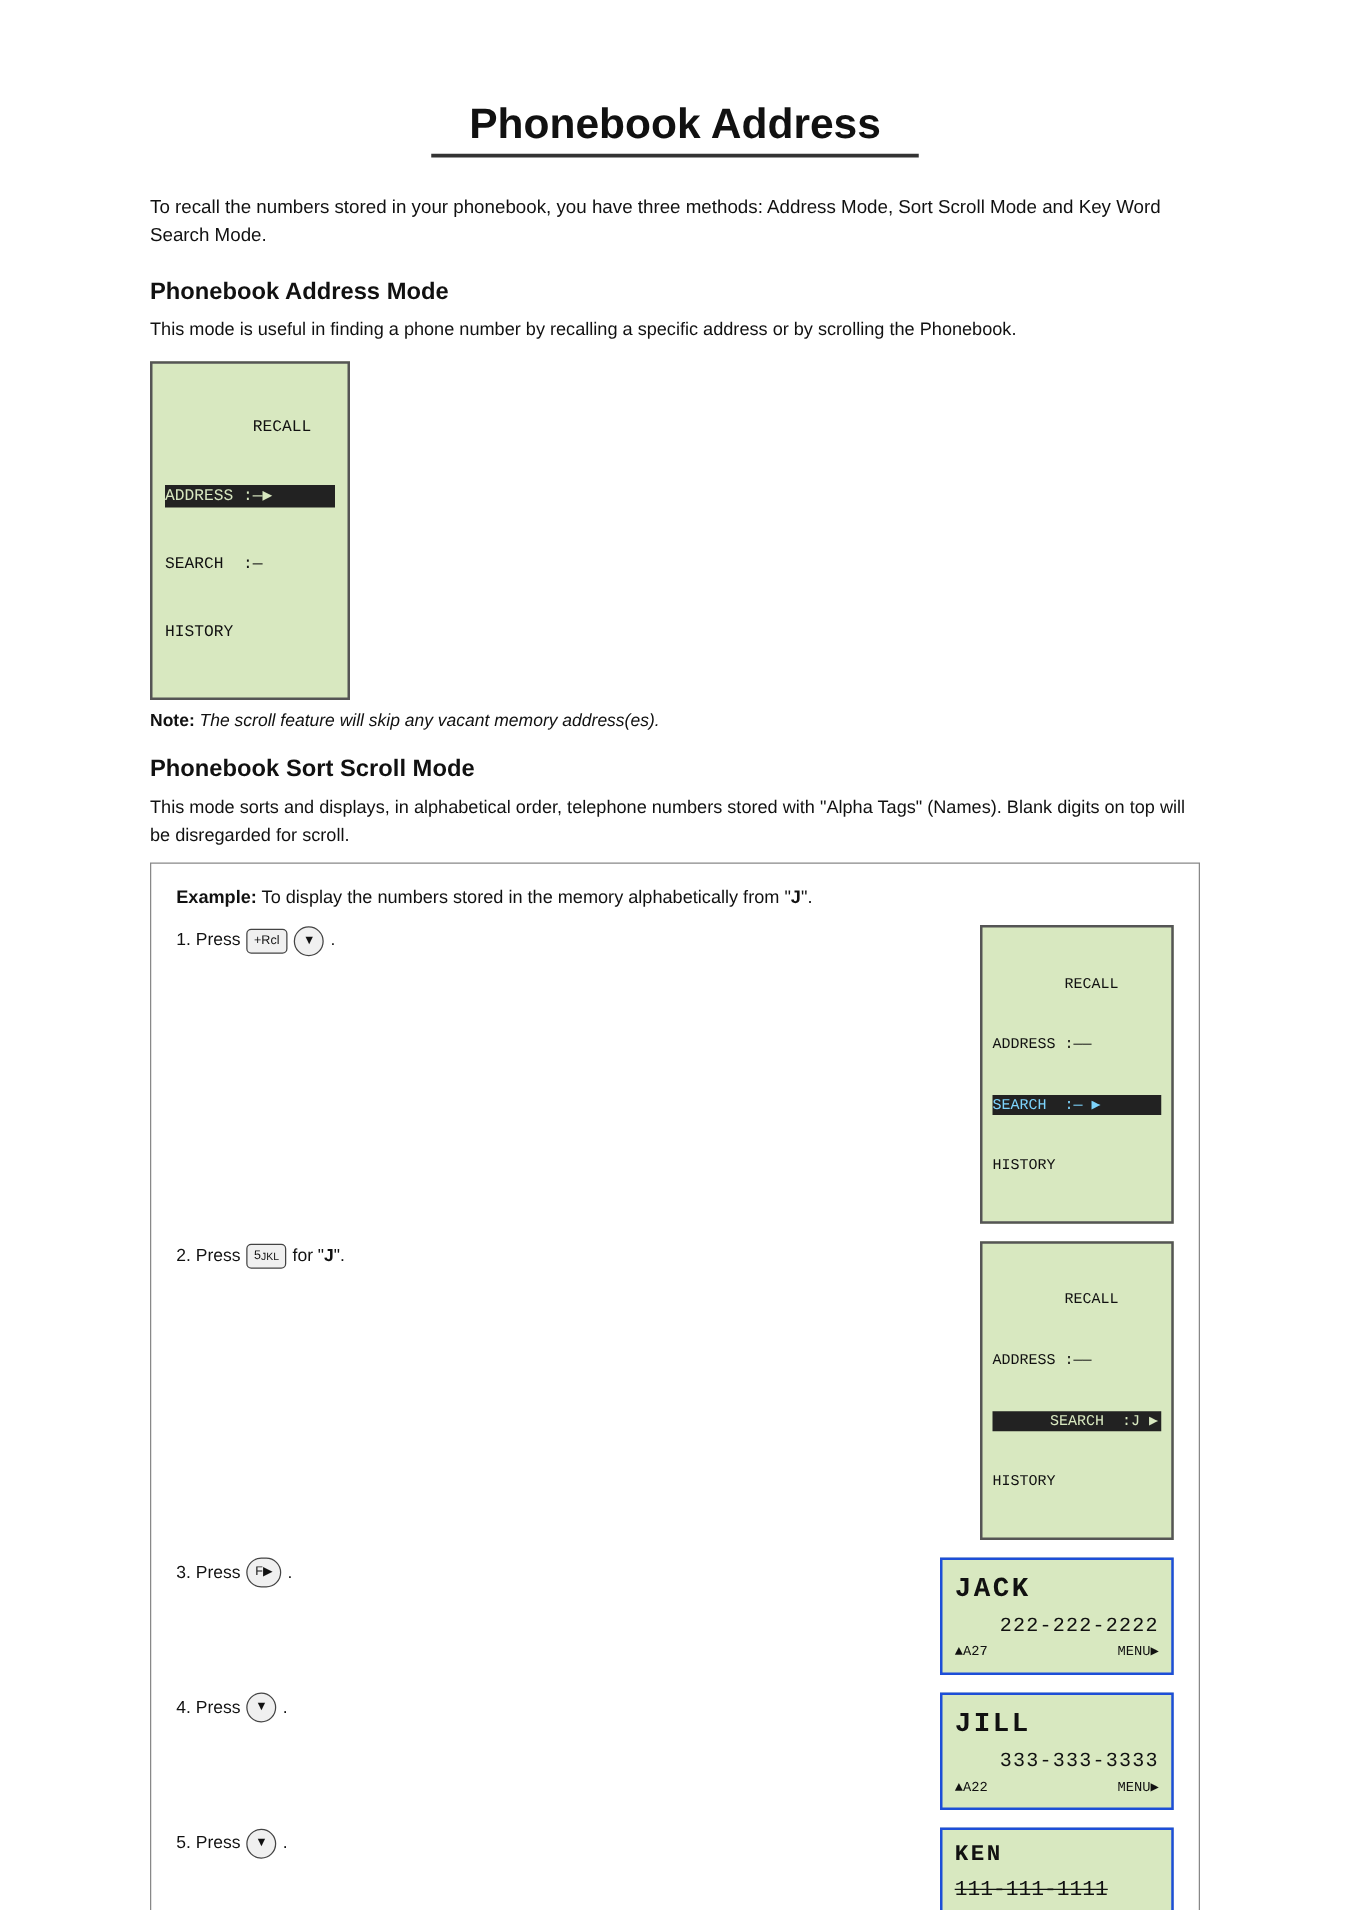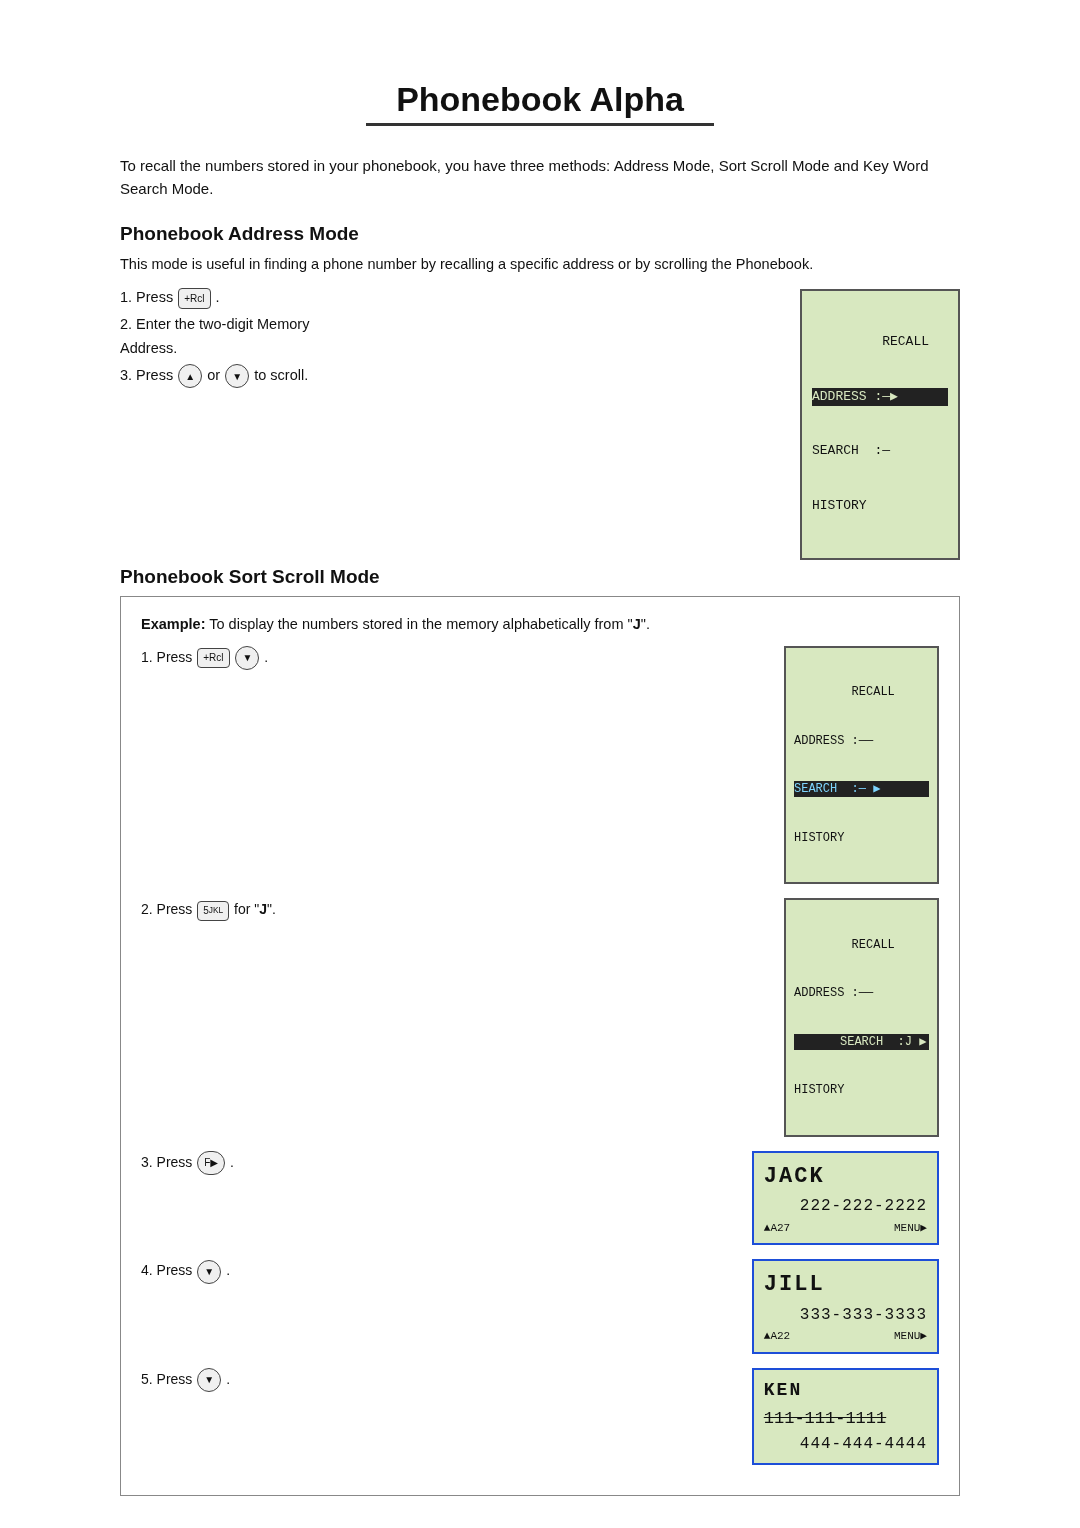--- a/index.html
+++ b/index.html
@@ -181,50 +181,43 @@
     .content-wrapper {
       position: relative;
     }
   </style>
 </head>
 <body>
 
 <div class="content-wrapper">
 
   <div class="page-title-wrapper">
-    <h1 class="page-title">Phonebook Alpha</h1>
+    <h1 class="page-title">Phonebook Address</h1>
   </div>
 
   <p class="intro-text">To recall the numbers stored in your phonebook, you have three methods: Address Mode, Sort Scroll Mode and Key Word Search Mode.</p>
 
   <h2 class="section-title">Phonebook Address Mode</h2>
   <p class="section-text">This mode is useful in finding a phone number by recalling a specific address or by scrolling the Phonebook.</p>
 
   <div class="steps-area">
-    <ol class="steps-list">
-      <li>
-        1. Press <span class="key-btn-rect">+Rcl</span> .
-      </li>
-      <li>
-        2. Enter the two-digit Memory<br>Address.
-      </li>
-      <li>
-        3. Press <span class="key-btn">▲</span> or <span class="key-btn">▼</span> to scroll.
-      </li>
-    </ol>
     <div class="lcd-display">
       <span class="lcd-line">         RECALL</span>
       <span class="lcd-line lcd-selected">ADDRESS :—▶</span>
       <span class="lcd-line">SEARCH  :—</span>
       <span class="lcd-line">HISTORY</span>
     </div>
   </div>
 
+  <p class="note-text">
+    <strong>Note:</strong> <em>The scroll feature will skip any vacant memory address(es).</em>
+  </p>
 
   <h2 class="section-title">Phonebook Sort Scroll Mode</h2>
+  <p class="section-text">This mode sorts and displays, in alphabetical order, telephone numbers stored with "Alpha Tags" (Names). Blank digits on top will be disregarded for scroll.</p>
 
   <div class="example-box">
     <p class="example-intro">
       <strong>Example:</strong> To display the numbers stored in the memory alphabetically from "<strong>J</strong>".
     </p>
 
     <div class="example-step-row">
       <div class="example-step-text">
         1. Press <span class="key-btn-rect">+Rcl</span>
         <span class="key-btn">▼</span> .

